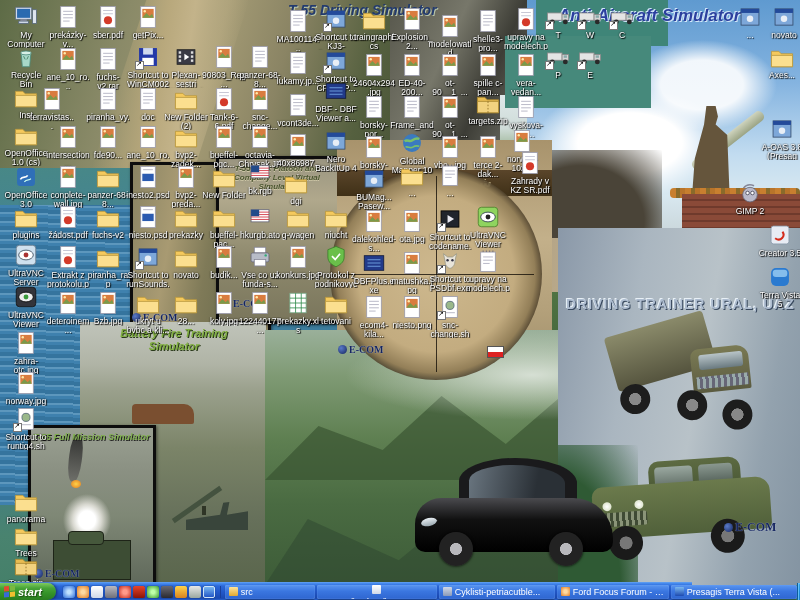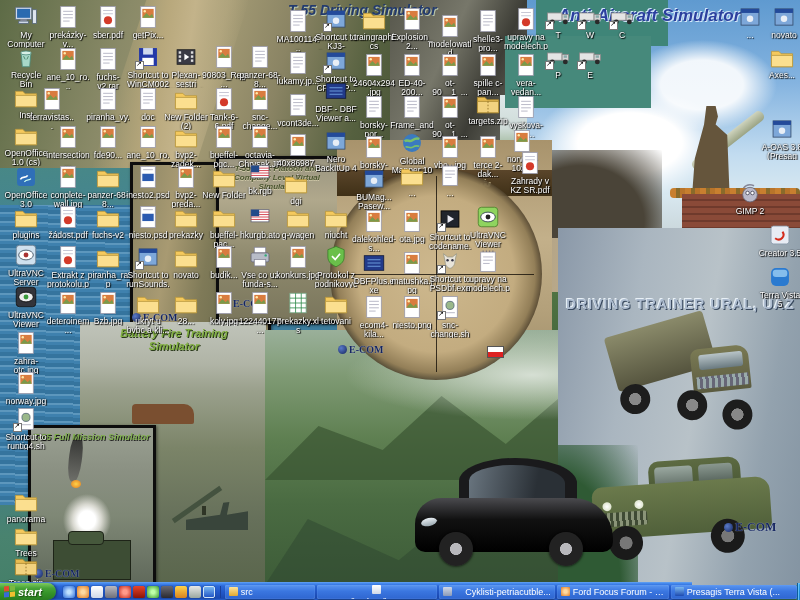--- a/index.html
+++ b/index.html
@@ -166,21 +166,21 @@
   .q8{background:linear-gradient(#ffd24a,#d8821f);} .q9{background:linear-gradient(#e8e8e8,#9aa8a0);}
   .q10{background:linear-gradient(#7ab8f0,#2257c8);border:1px solid #cfe4f8;box-sizing:border-box;}
   #tasks{display:flex;align-items:center;gap:2px;padding-left:4px;flex:0 0 auto;}
   .taskbtn{display:flex;align-items:center;gap:3px;height:14px;padding:0 4px;border-radius:2px;cursor:pointer;
     background:linear-gradient(#5a96f0,#3a76e0 45%,#2f66d0);box-shadow:inset 0 0 1px #9ac0f8,0 1px 1px rgba(0,0,0,.3);}
   .taskbtn .tl{color:#fff;font-size:9px;white-space:nowrap;overflow:hidden;text-overflow:ellipsis;}
   .taskbtn .ti{width:9px;height:9px;border-radius:1px;flex:0 0 auto;}
   .t0{background:linear-gradient(#ffe49a,#e0a82f);} .t1{background:linear-gradient(#fff,#cfd8e8);}
   .t2{background:linear-gradient(#cfd8e8,#8a9ab8);} .t3{background:radial-gradient(#ffd9a0 25%,#e07a1f);}
   .t4{background:linear-gradient(#7ab8f0,#1d4ab0);}
-  .tb0{width:82px;} .tb1{width:112px;flex-direction:column;} .tb2{width:108px;justify-content:space-between;} .tb3{width:104px;} .tb4{width:118px;}
+  .tb0{width:82px;} .tb1{width:112px;flex-direction:column;} .tb2{width:108px;} .tb3{width:104px;} .tb4{width:118px;}
   #tray{margin-left:auto;height:17px;display:flex;align-items:center;gap:4px;padding:0 6px 0 8px;
     background:linear-gradient(#2aa6f2 0%,#1488dc 50%,#0f76c8 100%);border-left:1px solid #0c5c9a;box-shadow:inset 1px 1px 1px #6ac4f8;}
 </style>
 </head>
 <body>
 
 <div id="screen">
 
   <div id="p-water" class="panel"></div>
   <div id="p-topleft" class="panel"></div>

